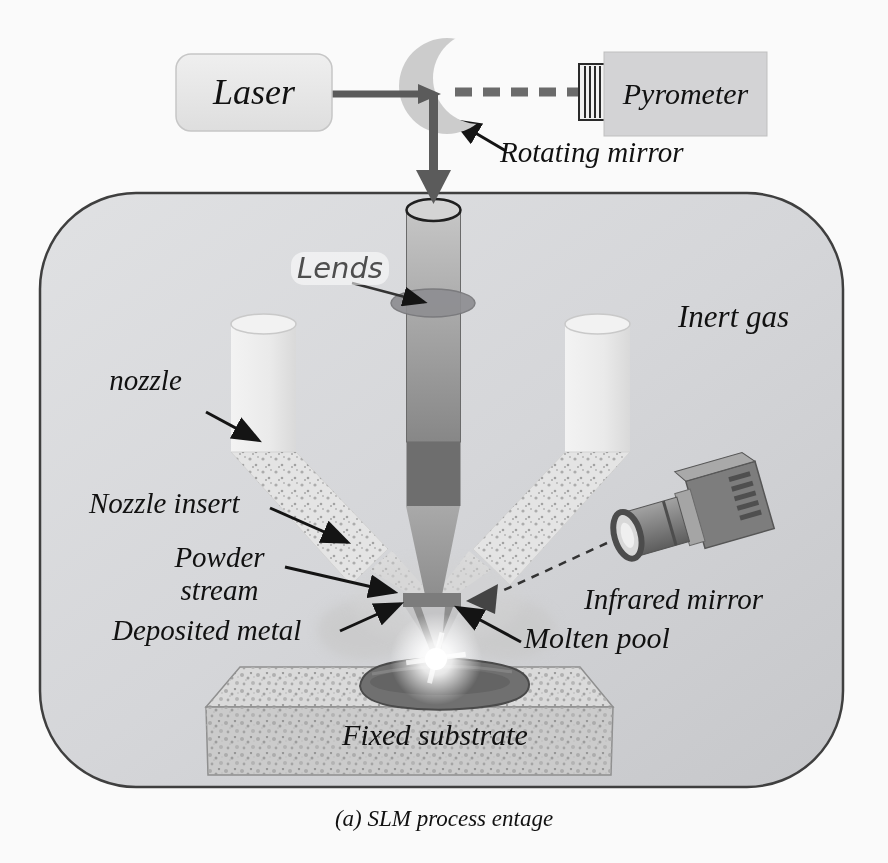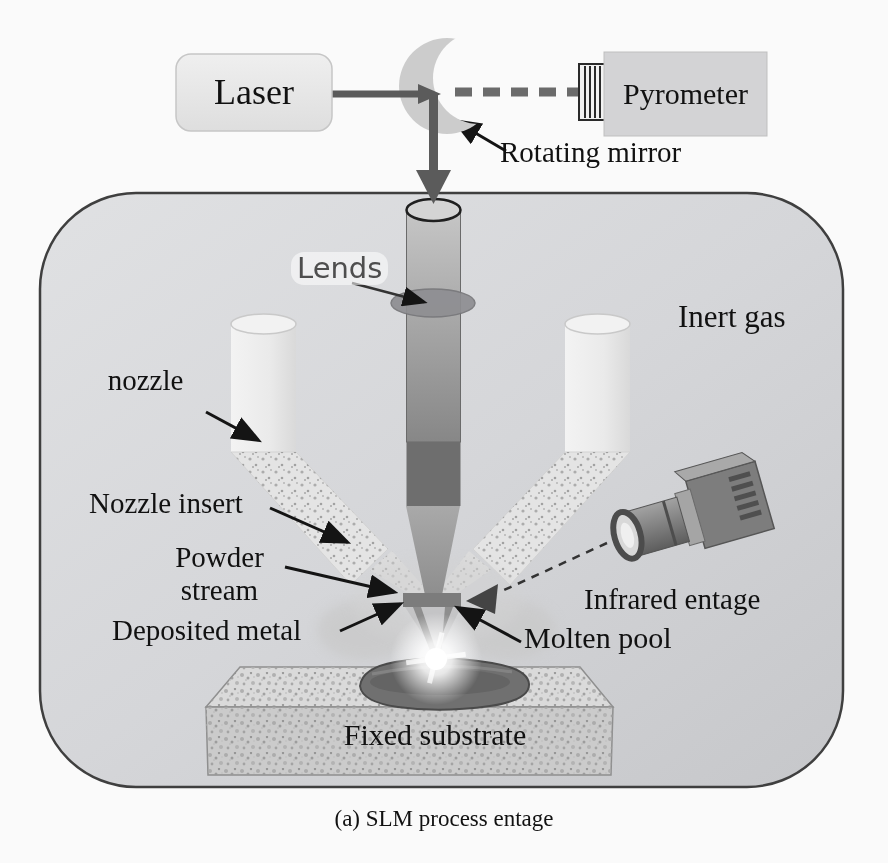--- a/index.html
+++ b/index.html
@@ -1,20 +1,21 @@
 <!DOCTYPE html>
 <html style="--background: #fafafa; --chamber-border: #3f3f3f; --beam: #5b5b5b; --label-text: #111111; --lens-label-text: #4e4e4e; --pyrometer-fill: #d3d3d5;"><head>
 <meta charset="utf-8">
 <style>
   html,body{margin:0;padding:0;}
   body{background:#ffffff;}
   #stage{
     position:relative;width:888px;height:863px;overflow:hidden;
     background:var(--background,#fafafa);
     font-family:"Liberation Serif", serif;
+    font-style:italic;
   }
   #diagram-svg{position:absolute;left:0;top:0;}
   .lbl{
     position:absolute;color:var(--label-text,#111);
     font-family:"Liberation Serif", serif;
     white-space:nowrap;line-height:1.15;
   }
   .lbl.center{display:flex;align-items:center;justify-content:center;text-align:center;}
   .stack{display:block;text-align:center;}
   
@@ -221,18 +222,18 @@
     <span>
       <span class="stack">Powder</span>
       <span class="stack">stream</span>
     </span>
   </div>
 
   <div class="lbl" style="left:112px;top:614px;font-size:29px;">Deposited metal</div>
 
   <div class="lbl" style="left:524px;top:621px;font-size:30px;">Molten pool</div>
 
-  <div class="lbl" style="left:584px;top:583px;font-size:29px;">Infrared entage</div>
+  <div class="lbl" style="left:584px;top:583px;font-size:29px;">Infrared mirror</div>
 
   <div class="lbl center" style="left:285px;top:718px;width:300px;font-size:30px;">Fixed substrate</div>
 
   <div class="lbl center" style="left:0;top:806px;width:888px;font-size:23px;">(a) SLM process entage</div>
 </div>
 
 </body></html>

